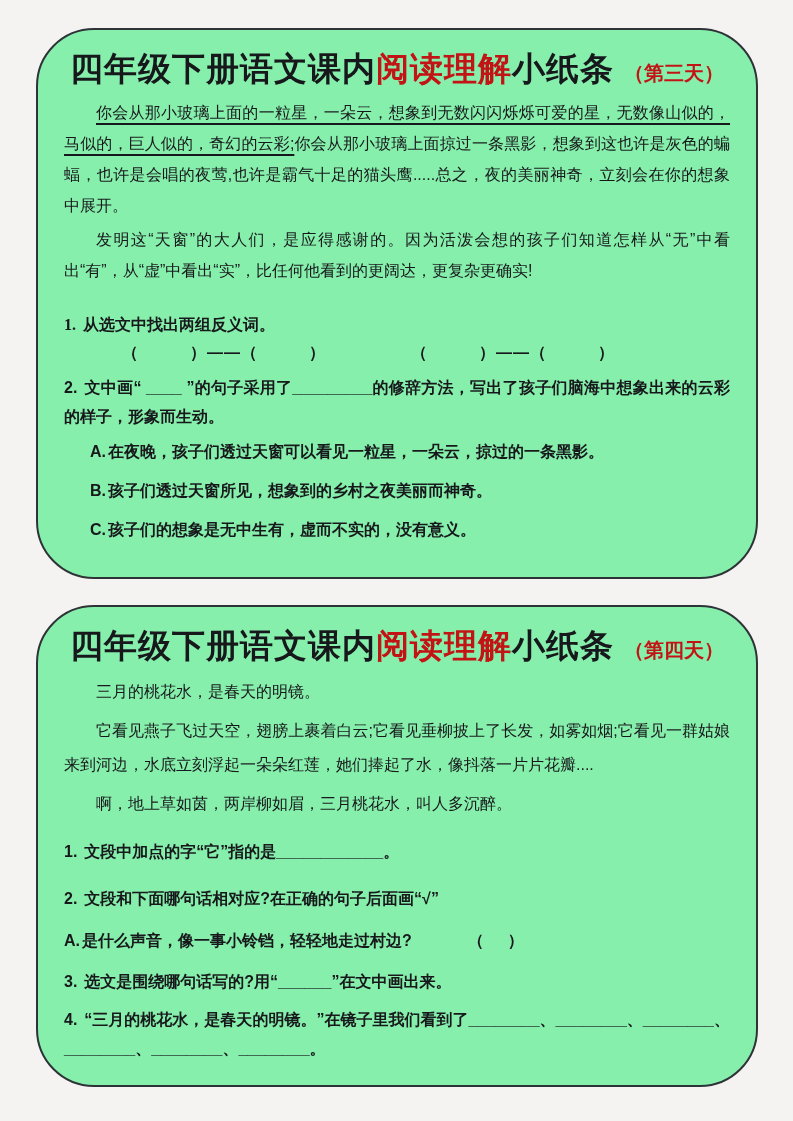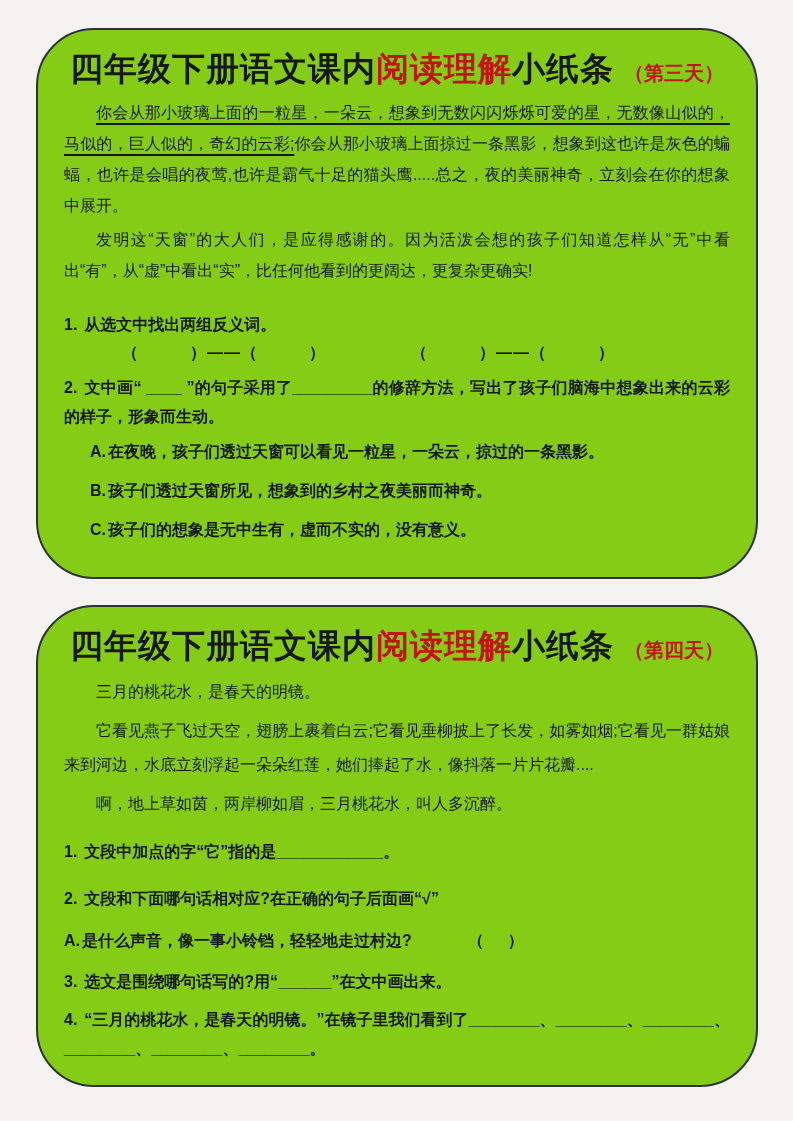--- a/index.html
+++ b/index.html
@@ -14,21 +14,21 @@
   }
   .sheet {
     width: 793px;
     height: 1121px;
     position: relative;
   }
   .panel {
     box-sizing: border-box;
     width: 722px;
     margin-left: 36px;
-    background: #84cc16;
+    background: #86efac;
     border: 2px solid #2e3338;
     border-radius: 58px;
     padding: 16px 26px 22px 26px;
   }
   .panel.day3 { margin-top: 28px; min-height: 518px; }
   .panel.day4 { margin-top: 26px; min-height: 478px; }
 
   .panel-title {
     text-align: center;
     font-size: 33px;
@@ -59,21 +59,21 @@
   .p2-spacer { margin-top: 3px; }
 
   .question {
     font-size: 16px;
     font-weight: 600;
     line-height: 29px;
     text-align: justify;
   }
   .qnum { font-weight: 700; margin-right: 7px; }
 
-  .day3 .q1 { margin-top: 24px; }
+  .day3 .q1 { margin-top: 24px; font-family: Liberation Serif, serif; }
   .blanks-row {
     font-size: 16px;
     font-weight: 600;
     margin: 4px 0 6px 58px;
     letter-spacing: 1px;
   }
   .day3 .q2 { margin-top: 9px; }
   .day3 .q3 { margin-top: 9px; }
   .optionsA { margin: 7px 0 0 26px; }
   .optionsA .option { margin-bottom: 11px; }

